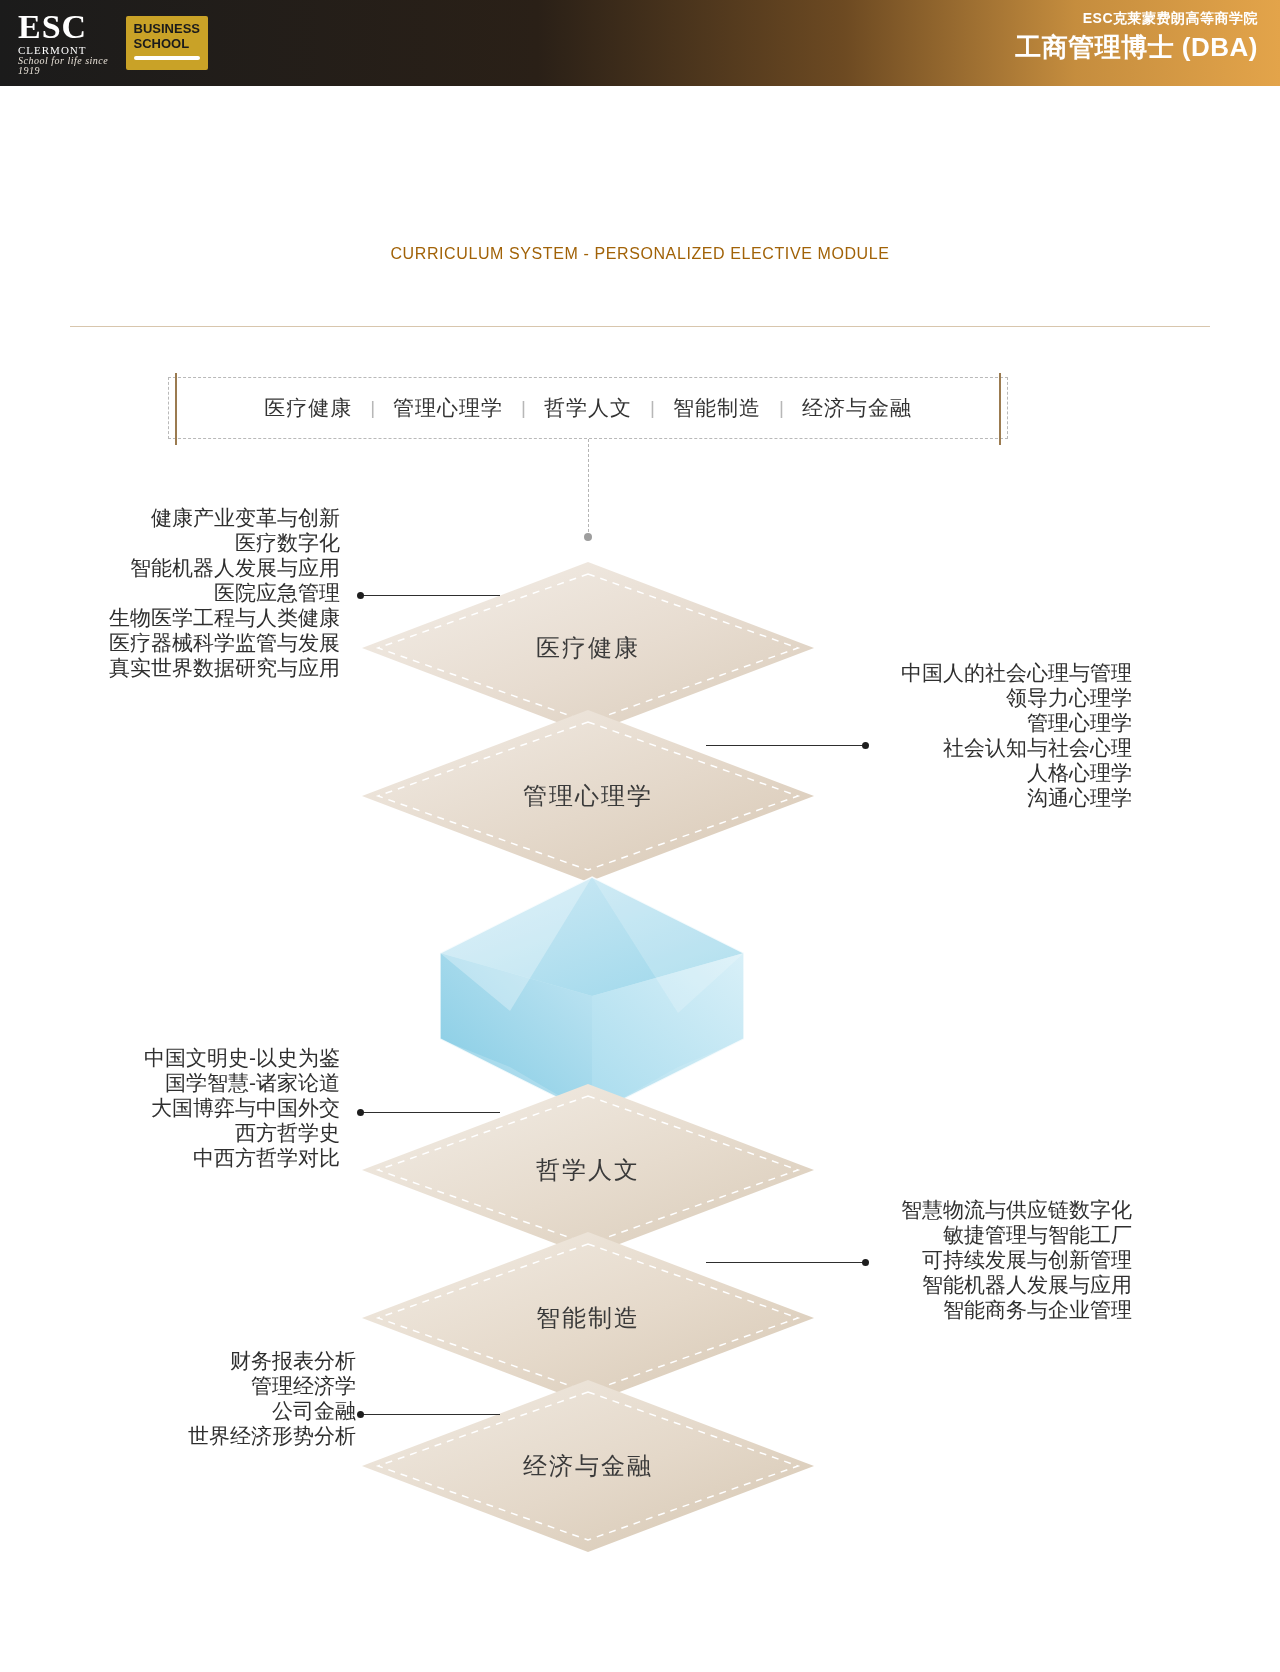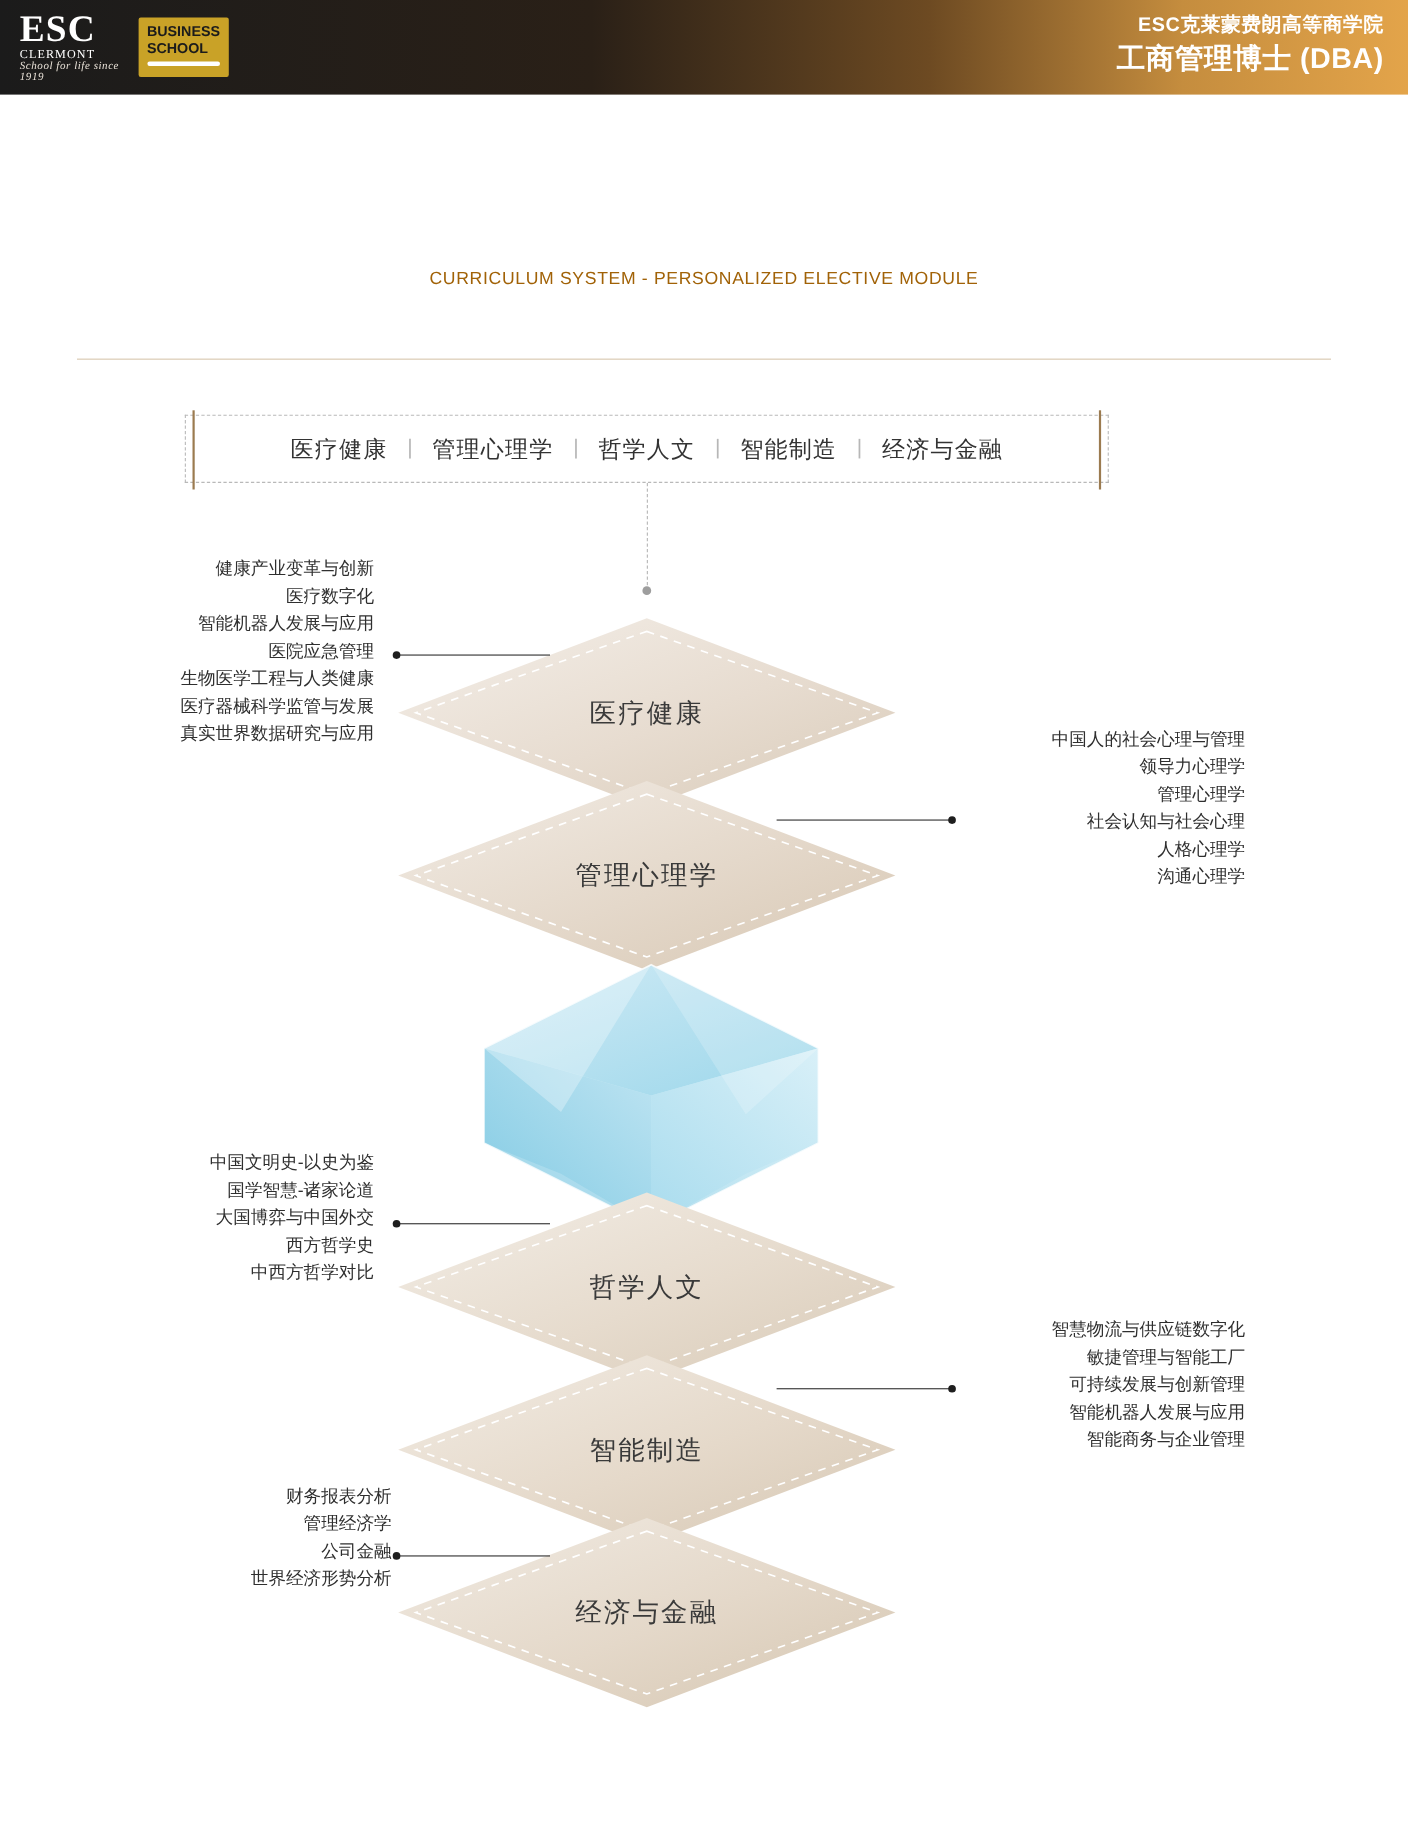--- a/index.html
+++ b/index.html
@@ -77,21 +77,21 @@
     border-radius: 2px;
   }
   .header-right {
     position: absolute;
     right: 22px;
     top: 10px;
     text-align: right;
     color: #ffffff;
   }
   .header-right .line1 {
-    font-size: 18px;
+    font-size: 14px;
     font-weight: bold;
     letter-spacing: 0.5px;
   }
   .header-right .line2 {
     font-size: 26px;
     font-weight: bold;
     letter-spacing: 0.5px;
     margin-top: 2px;
   }
 
@@ -239,21 +239,21 @@
   }
   .lead-dot {
     position: absolute;
     width: 7px;
     height: 7px;
     border-radius: 50%;
     background: #1e1e1e;
   }
   .list {
     position: absolute;
-    font-size: 16px;
+    font-size: 21px;
     line-height: 25px;
     color: #2f2f2f;
     white-space: nowrap;
   }
   .list.right-align { text-align: right; }
   .list.left-align { text-align: right; }
 </style>
 </head>
 <body>
 

